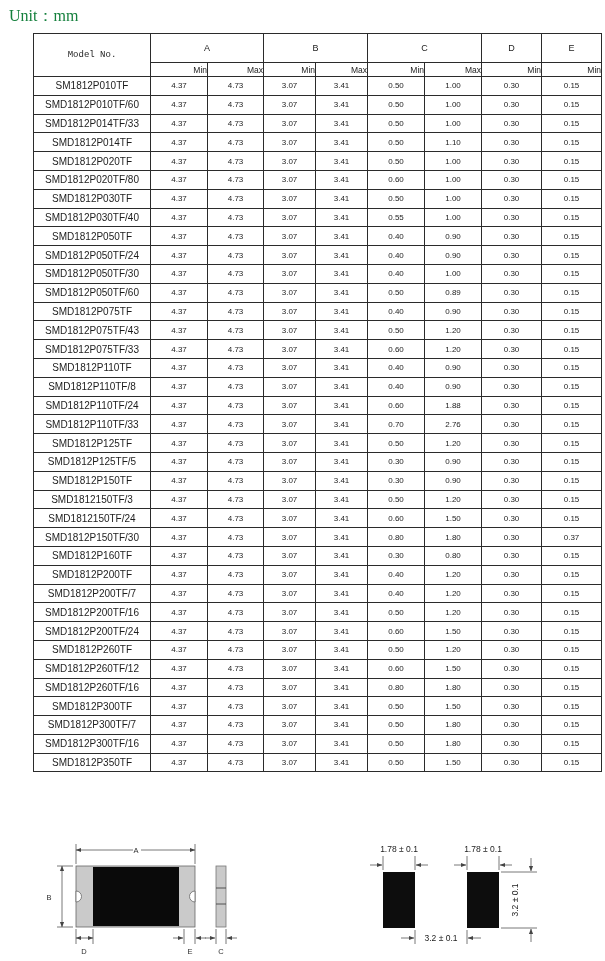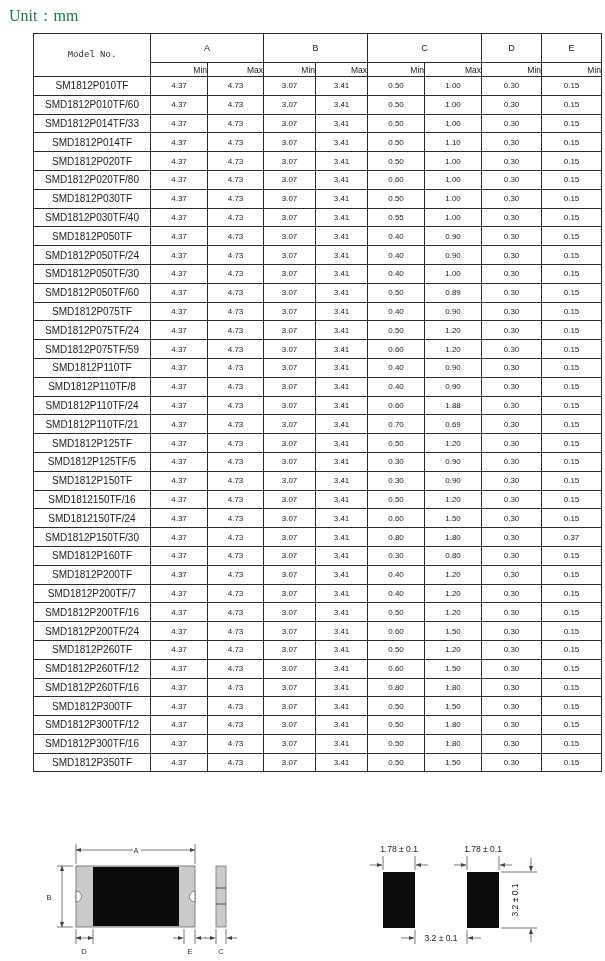--- a/index.html
+++ b/index.html
@@ -199,32 +199,32 @@
           <td>4.37</td>
           <td>4.73</td>
           <td>3.07</td>
           <td>3.41</td>
           <td>0.40</td>
           <td>0.90</td>
           <td>0.30</td>
           <td>0.15</td>
         </tr>
         <tr>
-          <td class="model">SMD1812P075TF/24</td>
-          <td>4.37</td>
-          <td>4.73</td>
-          <td>3.07</td>
-          <td>3.41</td>
-          <td>0.50</td>
-          <td>1.20</td>
-          <td>0.30</td>
-          <td>0.15</td>
-        </tr>
-        <tr>
-          <td class="model">SMD1812P075TF/59</td>
+          <td class="model">SMD1812P075TF/43</td>
+          <td>4.37</td>
+          <td>4.73</td>
+          <td>3.07</td>
+          <td>3.41</td>
+          <td>0.50</td>
+          <td>1.20</td>
+          <td>0.30</td>
+          <td>0.15</td>
+        </tr>
+        <tr>
+          <td class="model">SMD1812P075TF/33</td>
           <td>4.37</td>
           <td>4.73</td>
           <td>3.07</td>
           <td>3.41</td>
           <td>0.60</td>
           <td>1.20</td>
           <td>0.30</td>
           <td>0.15</td>
         </tr>
         <tr>
@@ -254,27 +254,27 @@
           <td>4.37</td>
           <td>4.73</td>
           <td>3.07</td>
           <td>3.41</td>
           <td>0.60</td>
           <td>1.88</td>
           <td>0.30</td>
           <td>0.15</td>
         </tr>
         <tr>
-          <td class="model">SMD1812P110TF/21</td>
+          <td class="model">SMD1812P110TF/33</td>
           <td>4.37</td>
           <td>4.73</td>
           <td>3.07</td>
           <td>3.41</td>
           <td>0.70</td>
-          <td>0.69</td>
+          <td>2.76</td>
           <td>0.30</td>
           <td>0.15</td>
         </tr>
         <tr>
           <td class="model">SMD1812P125TF</td>
           <td>4.37</td>
           <td>4.73</td>
           <td>3.07</td>
           <td>3.41</td>
           <td>0.50</td>
@@ -298,21 +298,21 @@
           <td>4.37</td>
           <td>4.73</td>
           <td>3.07</td>
           <td>3.41</td>
           <td>0.30</td>
           <td>0.90</td>
           <td>0.30</td>
           <td>0.15</td>
         </tr>
         <tr>
-          <td class="model">SMD1812150TF/16</td>
+          <td class="model">SMD1812150TF/3</td>
           <td>4.37</td>
           <td>4.73</td>
           <td>3.07</td>
           <td>3.41</td>
           <td>0.50</td>
           <td>1.20</td>
           <td>0.30</td>
           <td>0.15</td>
         </tr>
         <tr>
@@ -430,21 +430,21 @@
           <td>4.37</td>
           <td>4.73</td>
           <td>3.07</td>
           <td>3.41</td>
           <td>0.50</td>
           <td>1.50</td>
           <td>0.30</td>
           <td>0.15</td>
         </tr>
         <tr>
-          <td class="model">SMD1812P300TF/12</td>
+          <td class="model">SMD1812P300TF/7</td>
           <td>4.37</td>
           <td>4.73</td>
           <td>3.07</td>
           <td>3.41</td>
           <td>0.50</td>
           <td>1.80</td>
           <td>0.30</td>
           <td>0.15</td>
         </tr>
         <tr>

